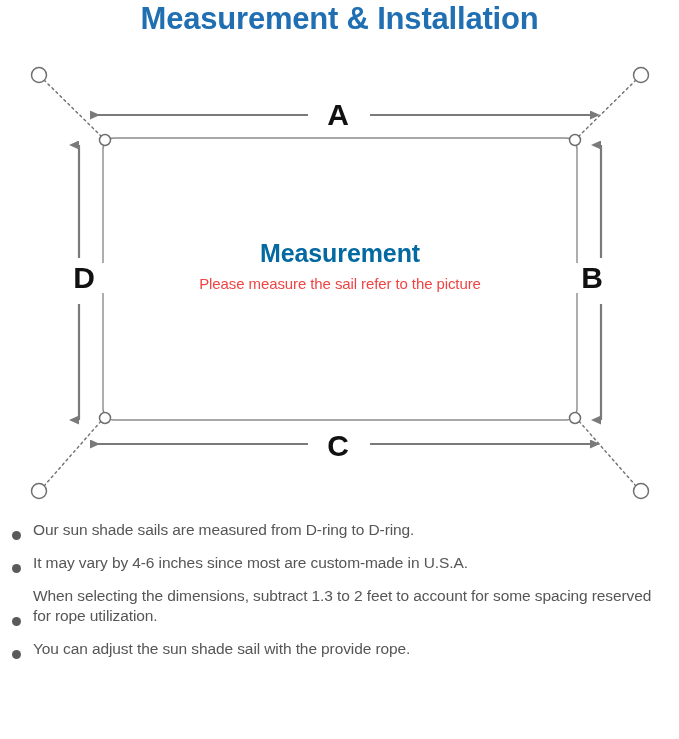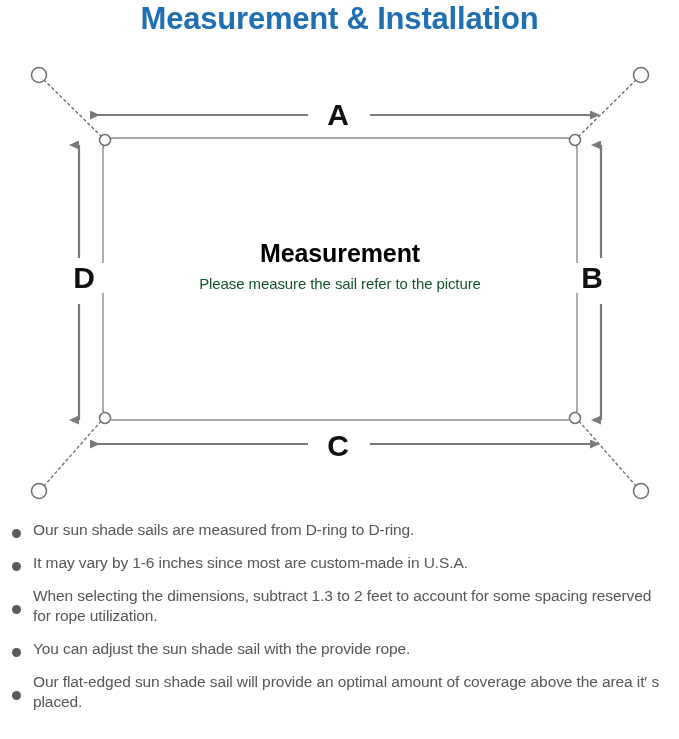--- a/index.html
+++ b/index.html
@@ -63,43 +63,43 @@
   .center-block {
     position: absolute;
     left: 110px;
     top: 190px;
     width: 460px;
     text-align: center;
   }
   .center-title {
     font-size: 25px;
     font-weight: bold;
-    color: #000000;
+    color: #0369a1;
     line-height: 30px;
     letter-spacing: -0.1px;
   }
   .center-sub {
     margin-top: 6px;
     font-size: 15px;
-    color: #14532d;
+    color: #ef4444;
     line-height: 20px;
     letter-spacing: -0.1px;
   }
 
   
   .notes {
     position: absolute;
     left: 0;
     top: 520px;
     width: 679px;
   }
   .note-row {
     position: relative;
     display: flex;
-    align-items: center;
+    align-items: flex-end;
     padding: 0 12px 0 12px;
     margin-bottom: 13px;
   }
   .note-bullet {
     flex: 0 0 auto;
     width: 9px;
     height: 9px;
     border-radius: 50%;
     background: #5a5a5a;
     margin-top: 7px;
@@ -188,31 +188,27 @@
 
 <div class="notes">
 
   <div class="note-row">
     <span class="note-bullet"></span>
     <span class="note-text">Our sun shade sails are measured from D-ring to D-ring.</span>
   </div>
 
   <div class="note-row">
     <span class="note-bullet"></span>
-    <span class="note-text">It may vary by 1-6 inches since most are custom-made in U.S.A.</span>
+    <span class="note-text">It may vary by 4-6 inches since most are custom-made in U.S.A.</span>
   </div>
 
   <div class="note-row">
     <span class="note-bullet"></span>
     <span class="note-text">When selecting the dimensions, subtract 1.3 to 2 feet to account for some spacing reserved for rope utilization.</span>
   </div>
 
   <div class="note-row">
     <span class="note-bullet"></span>
     <span class="note-text">You can adjust the sun shade sail with the provide rope.</span>
   </div>
 
-  <div class="note-row">
-    <span class="note-bullet"></span>
-    <span class="note-text">Our flat-edged sun shade sail will provide an optimal amount of coverage above the area it′ s placed.</span>
-  </div>
 
 </div>
 
 </body></html>

